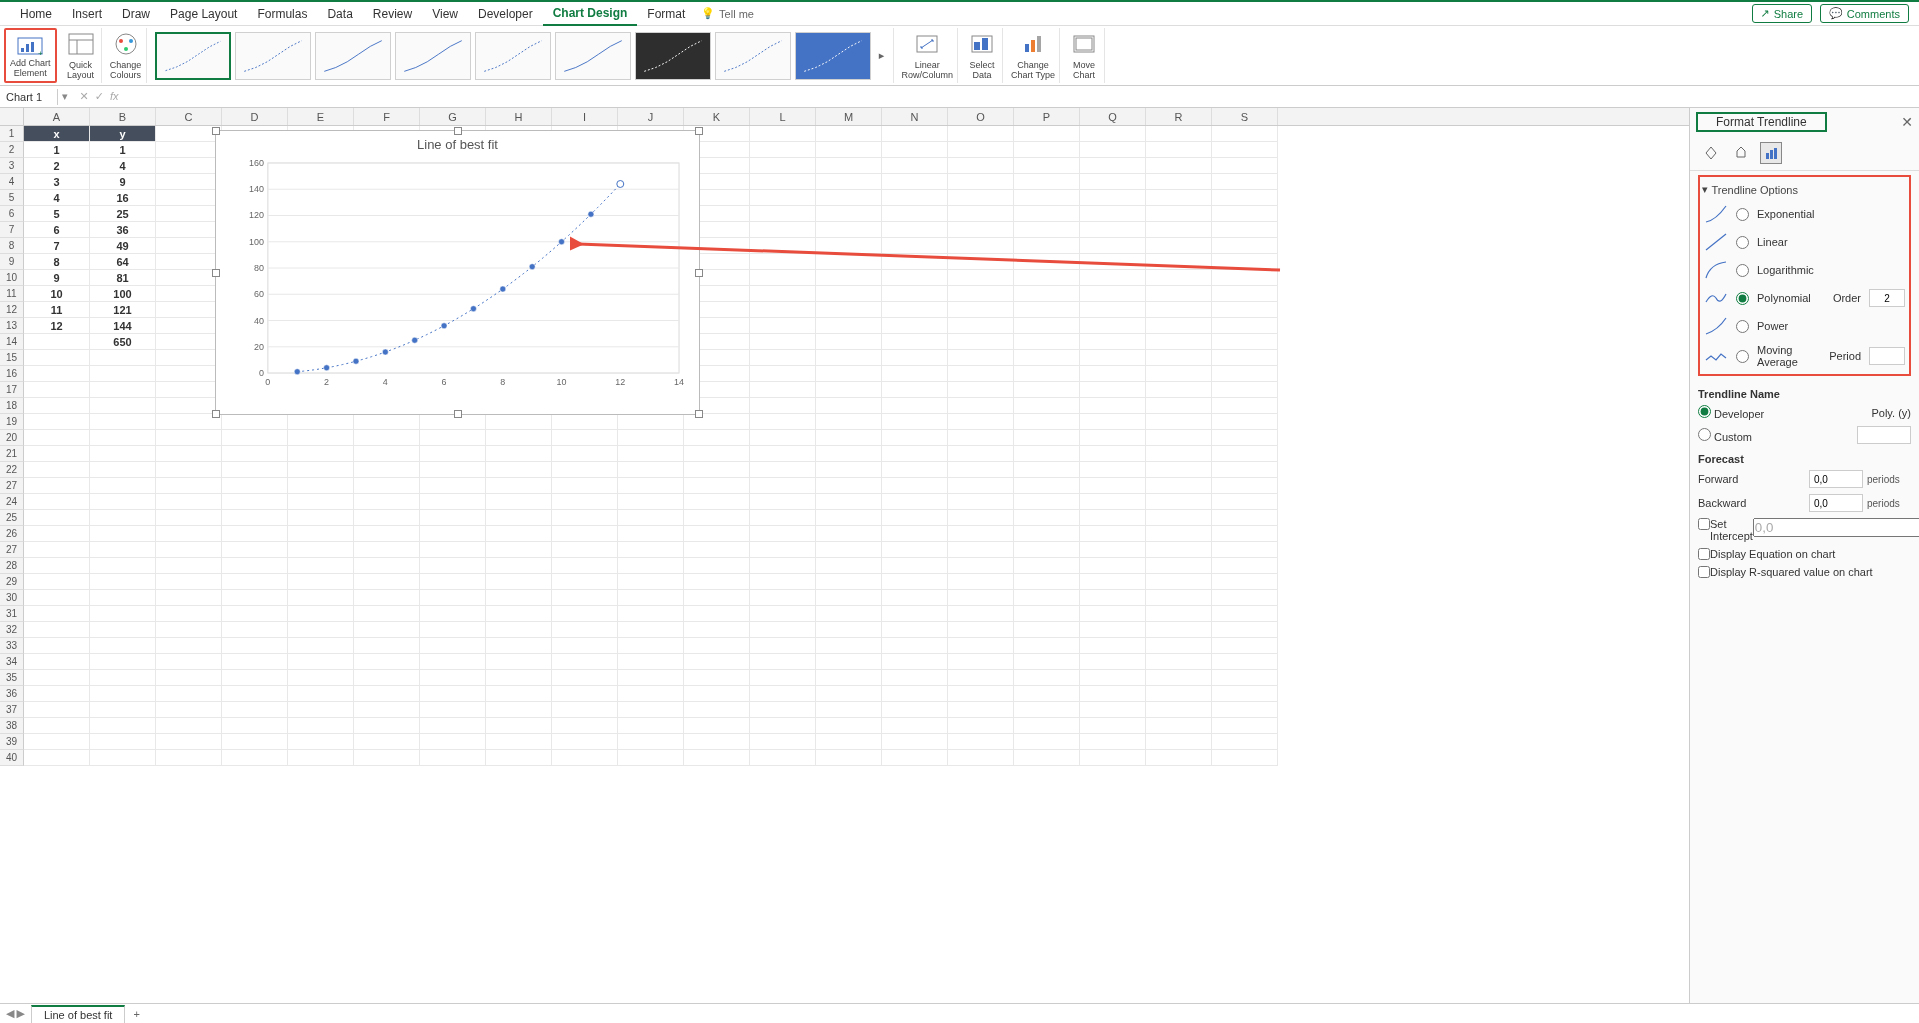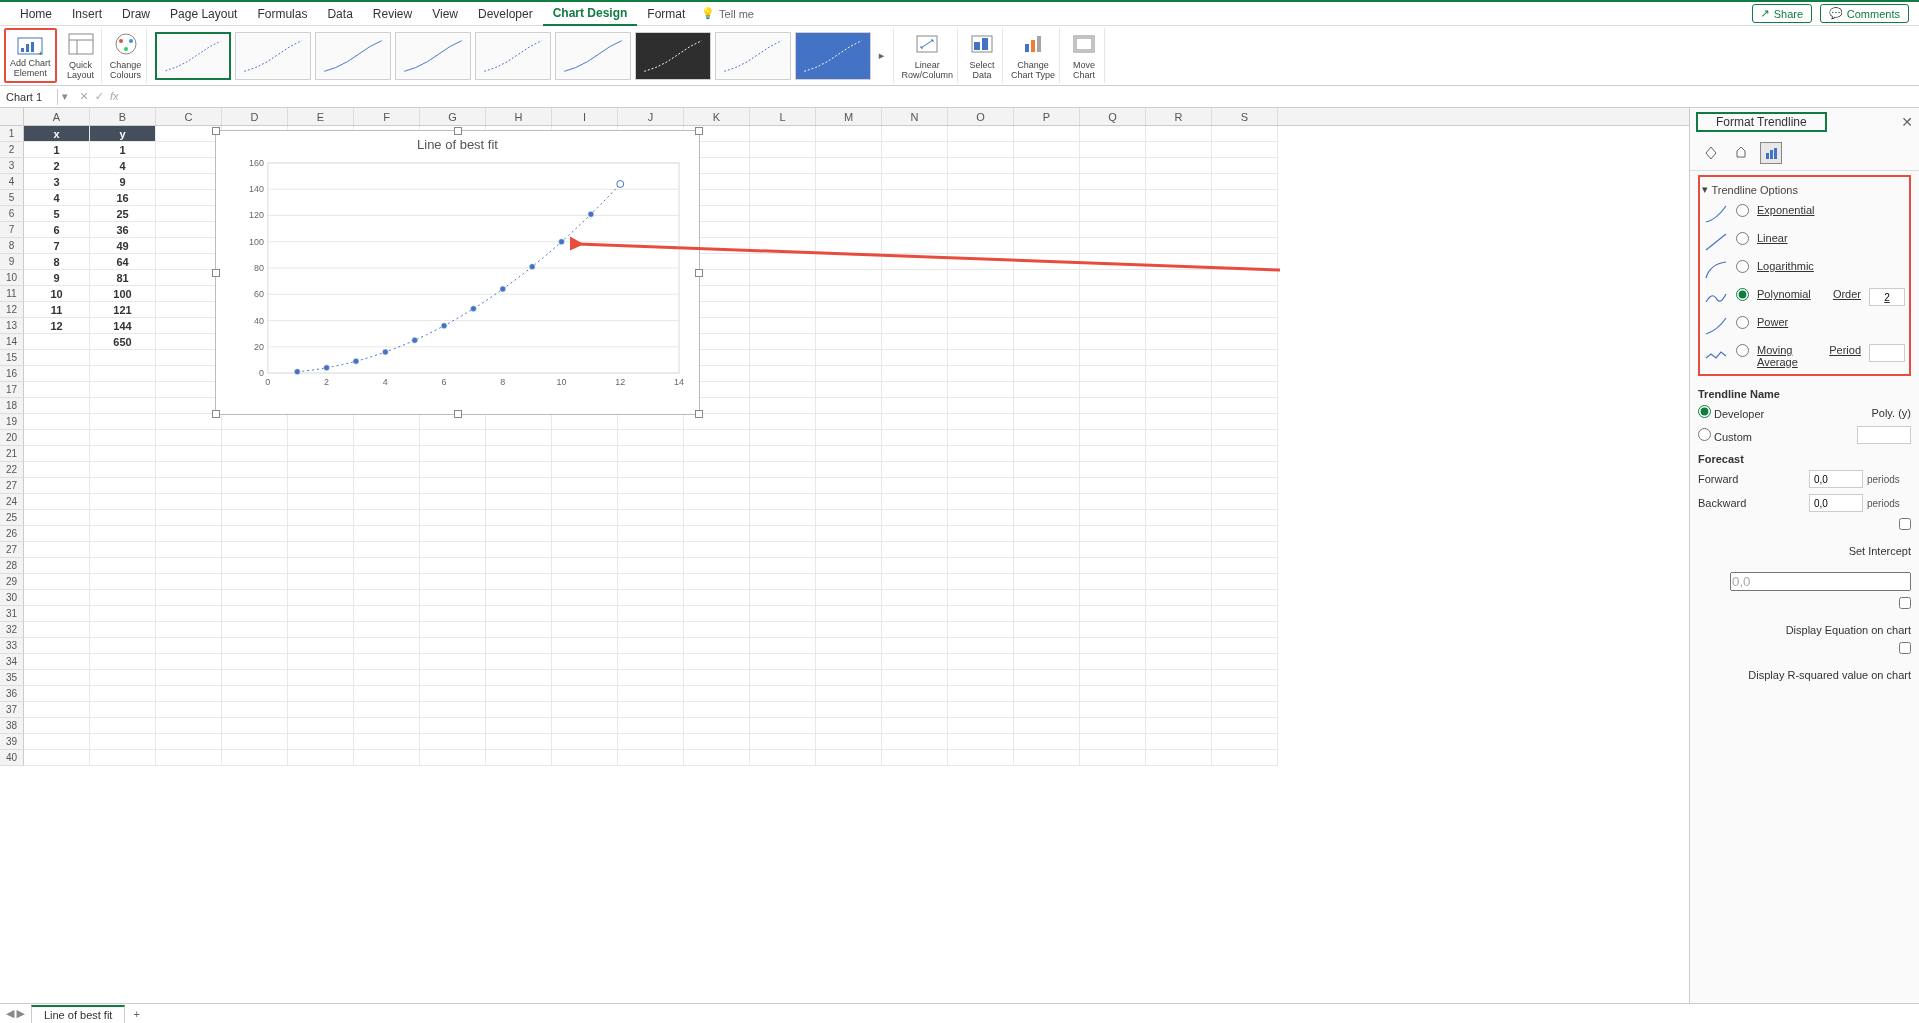--- a/index.html
+++ b/index.html
@@ -63,31 +63,31 @@
 
 .panel { width: 230px; border-left: 1px solid #ccc; background: #fafafa; display: flex; flex-direction: column; font-size: 11px; }
 .panel-head { display: flex; align-items: center; justify-content: space-between; padding: 4px 6px; }
 .panel-head .title { border: 2px solid #107c41; padding: 1px 18px; font-size: 12px; }
 .panel-head .close { cursor: pointer; color: #666; font-size: 14px; }
 .panel-tabs { display: flex; gap: 8px; padding: 6px 10px; border-bottom: 1px solid #ddd; }
 .panel-tabs .pt { width: 22px; height: 22px; display: flex; align-items: center; justify-content: center; border: 1px solid transparent; }
 .panel-tabs .pt.active { border: 1px solid #888; background: #e8e8e8; }
 .panel-body { flex: 1; overflow: auto; padding: 4px 8px 8px; }
 .section-hd { font-size: 11px; color: #444; padding: 4px 0; display: flex; align-items: center; gap: 4px; }
-.opt-row { display: flex; align-items: flex-start; gap: 8px; padding: 4px 2px; text-decoration: underline; }
+.opt-row { display: flex; align-items: center; gap: 8px; padding: 4px 2px; }
 .opt-row .tl-icon { width: 24px; height: 20px; }
 .opt-row input[type=radio] { accent-color: #107c41; }
 .opt-row .olbl { flex: 1; }
 .opt-row .num { width: 36px; height: 18px; border: 1px solid #ccc; font-size: 10px; text-align: center; }
 .red-box { border: 2px solid #e74c3c; padding: 2px; margin-bottom: 6px; }
 .subhd { font-weight: 600; padding: 6px 0 2px; }
 .frow { display: flex; align-items: center; justify-content: space-between; padding: 3px 0; gap: 6px; }
 .frow input[type=text] { width: 54px; height: 18px; border: 1px solid #ccc; font-size: 10px; padding: 0 4px; }
 .frow .unit { width: 44px; font-size: 10px; color: #555; }
-.chk-row { display: flex; align-items: flex-end; gap: 15px; padding: 3px 0; flex-direction: column; }
+.chk-row { display: flex; align-items: flex-start; gap: 0; padding: 3px 0; }
 .chk-row input[type=checkbox] { width: 12px; height: 12px; }
 
 
 .sheetbar { height: 20px; border-top: 1px solid #ccc; display: flex; align-items: center; font-size: 11px; }
 .sheetbar .nav { display: flex; gap: 2px; padding: 0 6px; color: #888; }
 .sheetbar .stab { padding: 2px 12px; border: 1px solid #ccc; border-bottom: none; background: #fff; }
 .sheetbar .stab.active { border-top: 2px solid #107c41; }
 .sheetbar .plus { padding: 2px 8px; color: #666; }
 
 svg.tl { stroke: #4472c4; fill: none; stroke-width: 1.2; }

